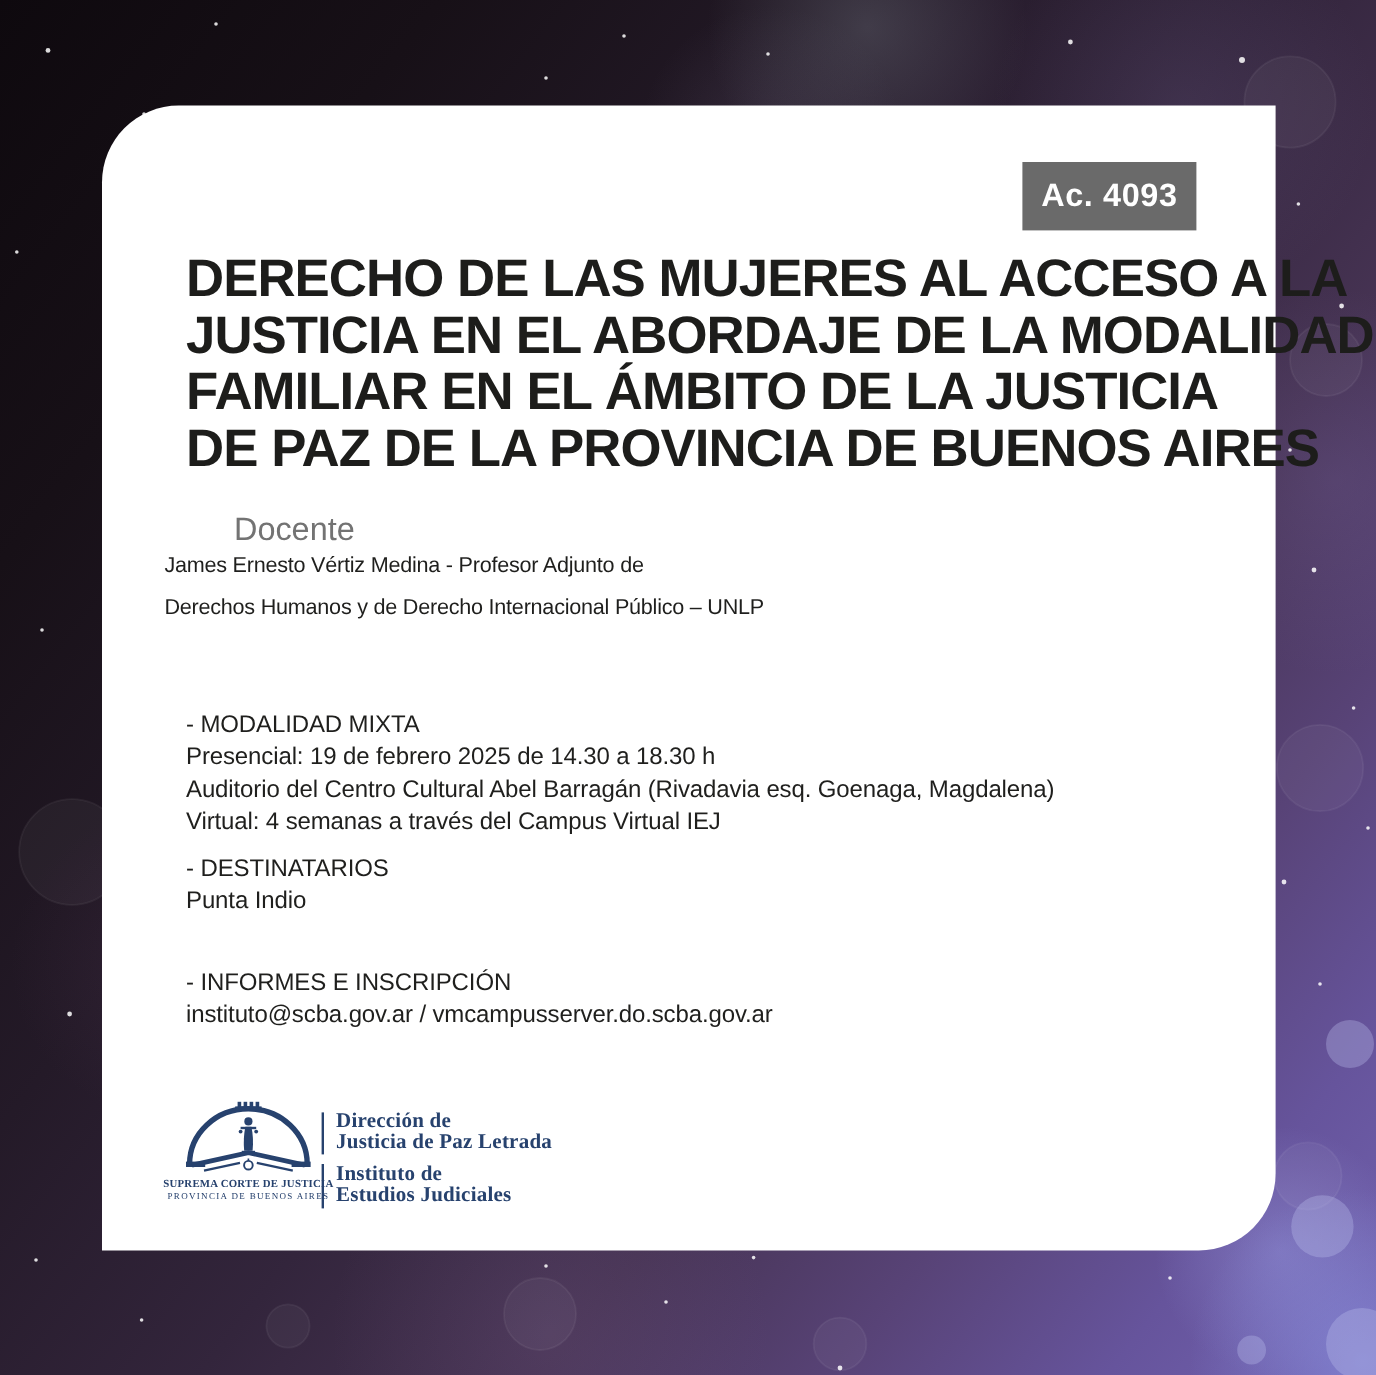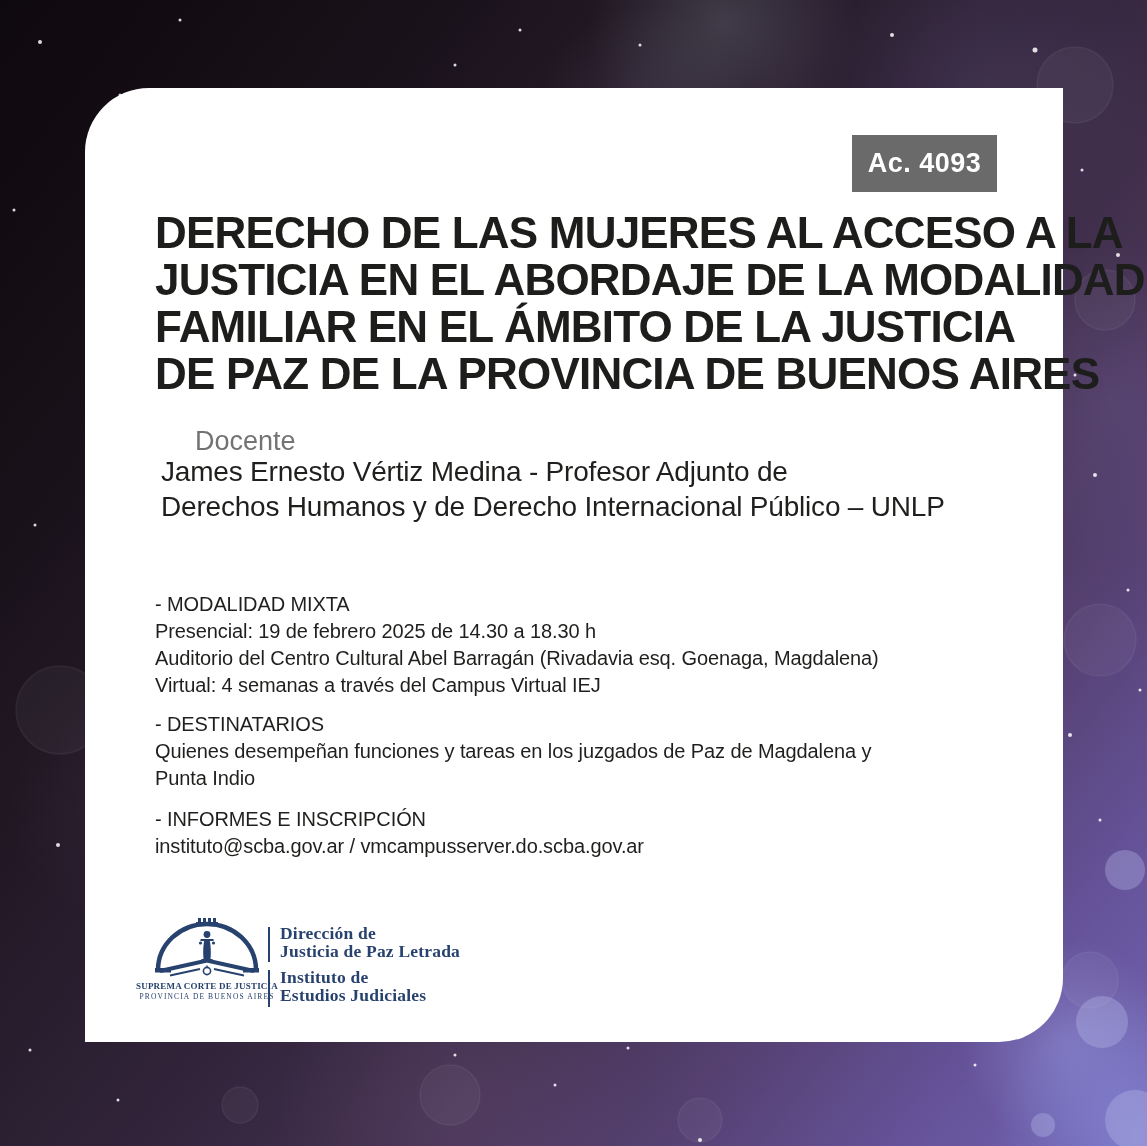--- a/index.html
+++ b/index.html
@@ -38,22 +38,22 @@
   .title{
     position:absolute;left:70px;top:121px;
     font-size:44px;font-weight:700;line-height:47px;letter-spacing:-0.8px;
     color:#1d1d1b;white-space:nowrap;
   }
   .docente-label{
     position:absolute;left:70px;top:338px;
     font-size:27px;color:#737373;margin-left:40px;
   }
   .docente-name{
-    position:absolute;left:76px;top:366px;
-    font-size:28px;line-height:35px;color:#1f1f1d;white-space:nowrap;letter-spacing:-0.2px;
+    position:absolute;left:52px;top:366px;
+    font-size:18px;line-height:35px;color:#1f1f1d;white-space:nowrap;letter-spacing:-0.2px;
   }
   .section{
     position:absolute;left:70px;
     font-size:20px;line-height:27px;color:#1f1f1d;white-space:nowrap;letter-spacing:-0.1px;
   }
   .sec-modalidad{top:503px;}
   .sec-destinatarios{top:623px;}
   .sec-informes{top:718px;}
   
   .logo{
@@ -173,21 +173,20 @@
 
   <div class="section sec-modalidad">
     <div>- MODALIDAD MIXTA</div>
     <div>Presencial: 19 de febrero 2025 de 14.30 a 18.30 h</div>
     <div>Auditorio del Centro Cultural Abel Barragán (Rivadavia esq. Goenaga, Magdalena)</div>
     <div>Virtual: 4 semanas a través del Campus Virtual IEJ</div>
   </div>
 
   <div class="section sec-destinatarios">
     <div>- DESTINATARIOS</div>
-    <div>Quienes desempeñan funciones y tareas en los juzgados de Paz de Magdalena y</div>
     <div>Punta Indio</div>
   </div>
 
   <div class="section sec-informes">
     <div>- INFORMES E INSCRIPCIÓN</div>
     <div>instituto@scba.gov.ar / vmcampusserver.do.scba.gov.ar</div>
   </div>
 
   <div class="logo">
     <div class="crest-col">

